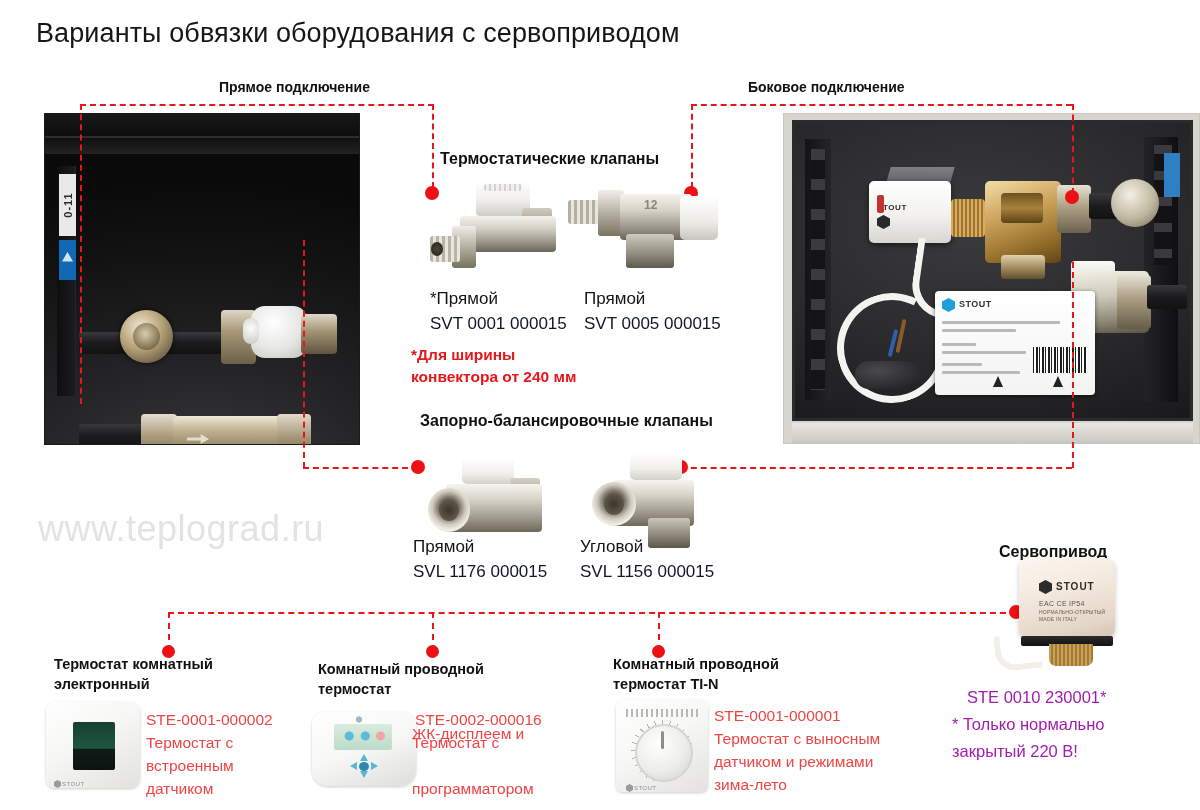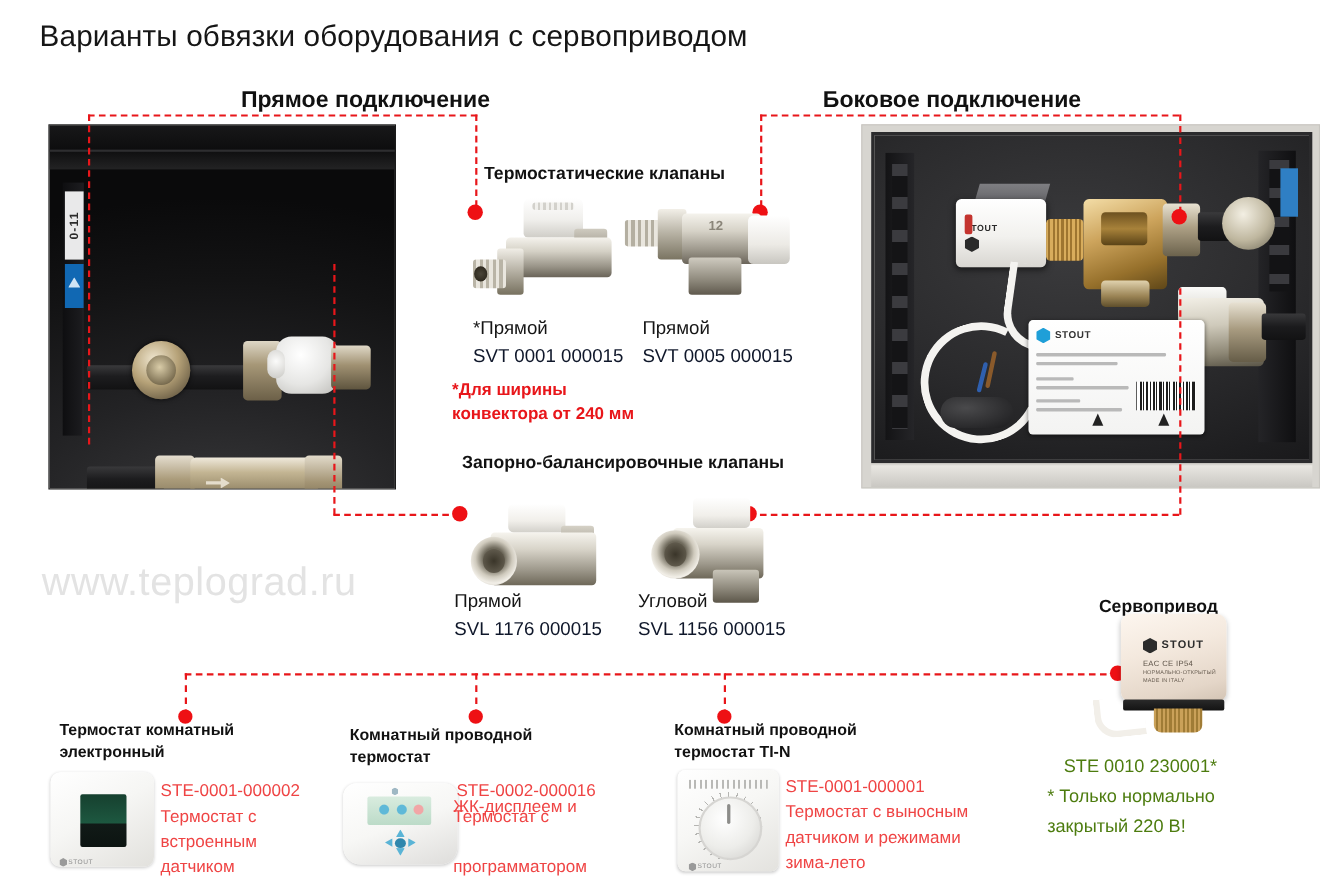--- a/index.html
+++ b/index.html
@@ -19,21 +19,21 @@
   }
 
   
   #watermark{
     left:38px;top:508px;
     font-size:36px;color:#e3e3e3;font-weight:400;white-space:nowrap;
     letter-spacing:0.5px;
   }
 
   
-  .caption{font-weight:700;font-size:21px;color:#111;white-space:nowrap;}
+  .caption{font-weight:700;font-size:14px;color:#111;white-space:nowrap;}
   .caption.big{font-size:16px;}
 
   
   .hline{height:0;border-top:2.4px dashed #e8161a;}
   .vline{width:0;border-left:2.4px dashed #e8161a;}
   .dot{
     width:14px;height:14px;border-radius:50%;
     background:#ee1014;
   }
   .dot.sm{width:13px;height:13px;}
@@ -488,21 +488,21 @@
     position:absolute;left:10px;bottom:4px;width:7px;height:8px;background:#9a9a9a;
     clip-path:polygon(50% 0,100% 25%,100% 75%,50% 100%,0 75%,0 25%);
   }
 
   
   .pname{font-size:17px;color:#151515;line-height:1.32;white-space:nowrap;}
   .pcode{font-size:17px;color:#0f172a;line-height:1.32;white-space:nowrap;}
   .note-red{font-size:15.5px;color:#e8161a;font-weight:700;line-height:1.42;}
   .desc{font-size:15.5px;color:#ef4444;line-height:1.5;}
   .th-title{font-weight:700;font-size:14.5px;color:#111;line-height:1.42;}
-  .servo-code{font-size:16.5px;color:#4d7c0f;line-height:1.5;white-space:nowrap;}
+  .servo-code{font-size:16.5px;color:#a21caf;line-height:1.5;white-space:nowrap;}
 </style>
 </head>
 <body>
 
 <div class="abs" id="page-title">Варианты обвязки оборудования с сервоприводом</div>
 
 <div class="abs" id="watermark">www.teplograd.ru</div>
 
 <div class="abs photo" id="photo-left">
   <div class="topbar"></div>

